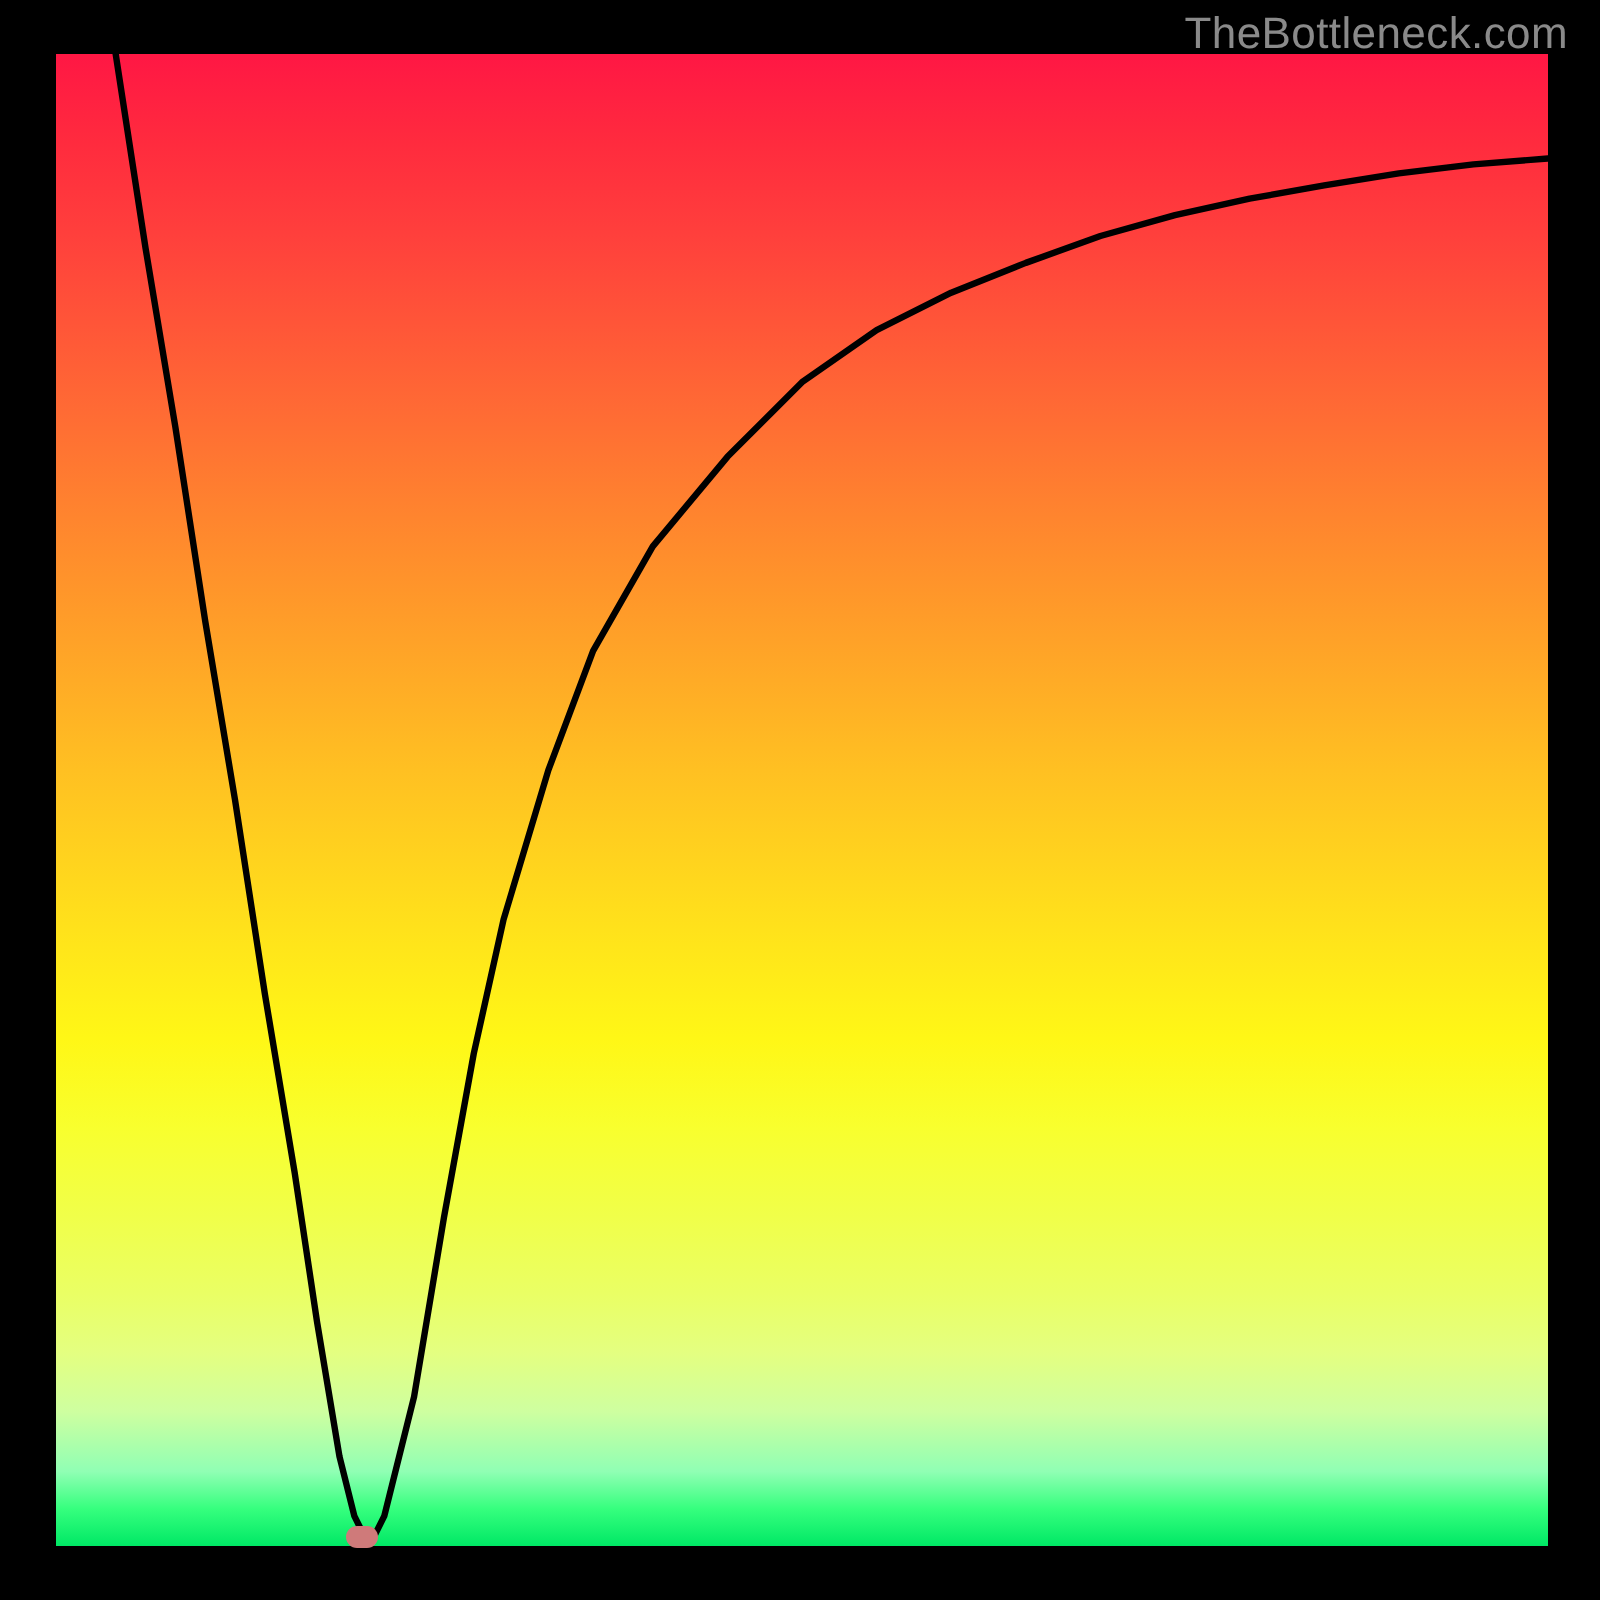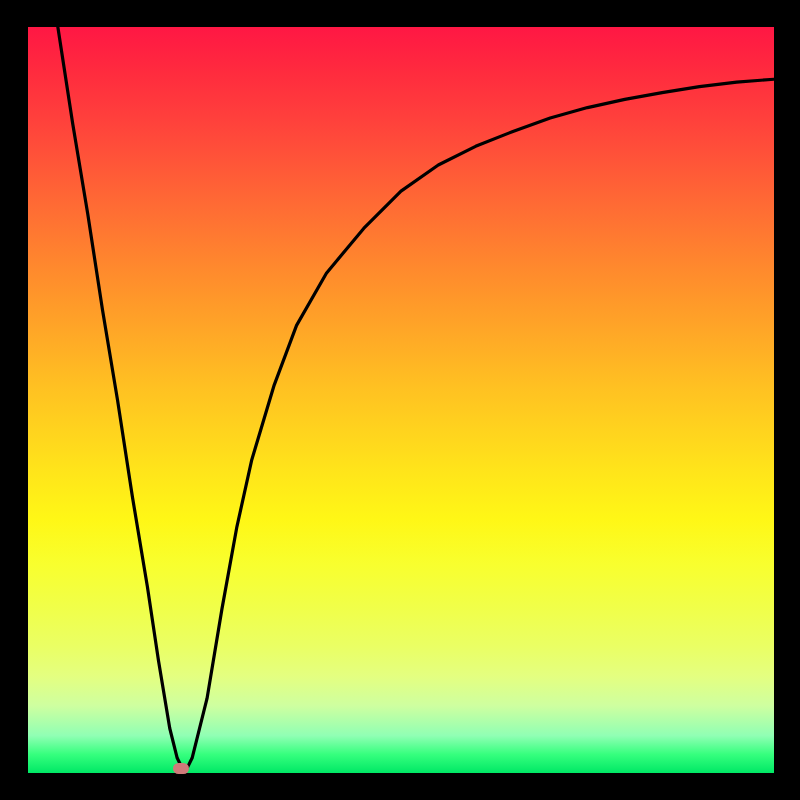--- a/index.html
+++ b/index.html
@@ -71,13 +71,14 @@
 </head>
 <body>
 
 <div class="frame">
   <div class="plot-area">
     <svg class="curve-svg" viewBox="0 0 746 746" preserveAspectRatio="none">
       <path id="curve-path" d="M29.84 0.00 L44.76 96.98 L59.68 186.50 L74.60 283.48 L89.52 373.00 L104.44 469.98 L119.36 559.50 L130.55 634.10 L141.74 701.24 L149.20 731.08 L156.66 746.00 L164.12 731.08 L179.04 671.40 L193.96 581.88 L208.88 499.82 L223.80 432.68 L246.18 358.08 L268.56 298.40 L298.40 246.18 L335.70 201.42 L373.00 164.12 L410.30 138.01 L447.60 119.36 L484.90 104.44 L522.20 91.01 L559.50 80.57 L596.80 72.36 L634.10 65.65 L671.40 59.68 L708.70 55.20 L746.00 52.22" fill="none" stroke="#000" stroke-width="3.2" stroke-linejoin="round" stroke-linecap="round"></path>
     </svg>
     <div id="opt-marker" class="marker" style="left: 144.724px; top: 735.929px; width: 16.412px; height: 11.19px;"></div>
   </div>
+  <div class="watermark">TheBottleneck.com</div>
 </div>
 
 </body></html>

